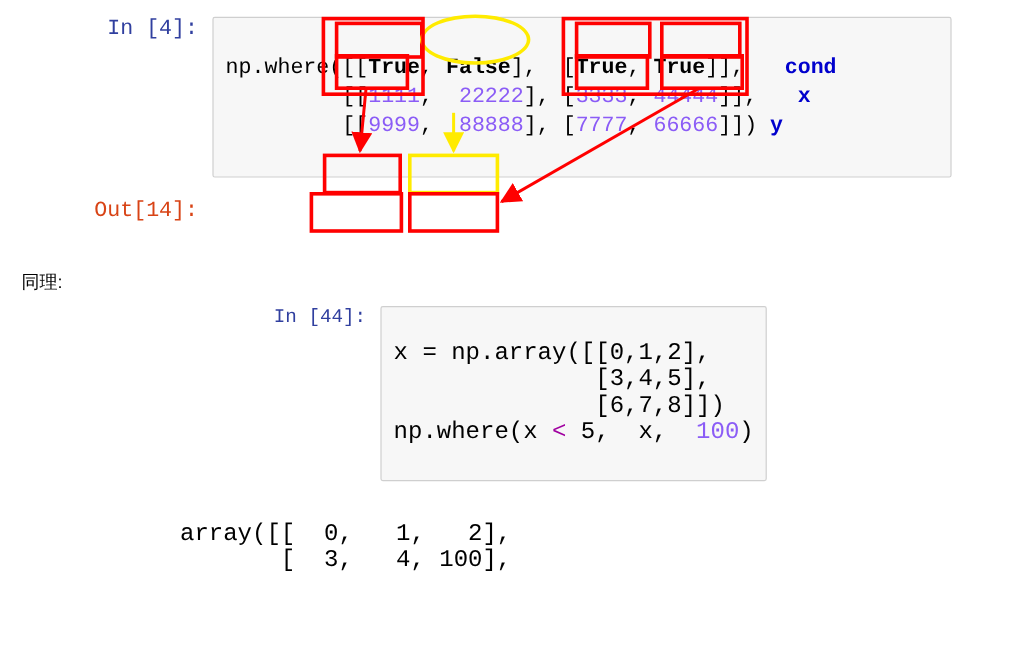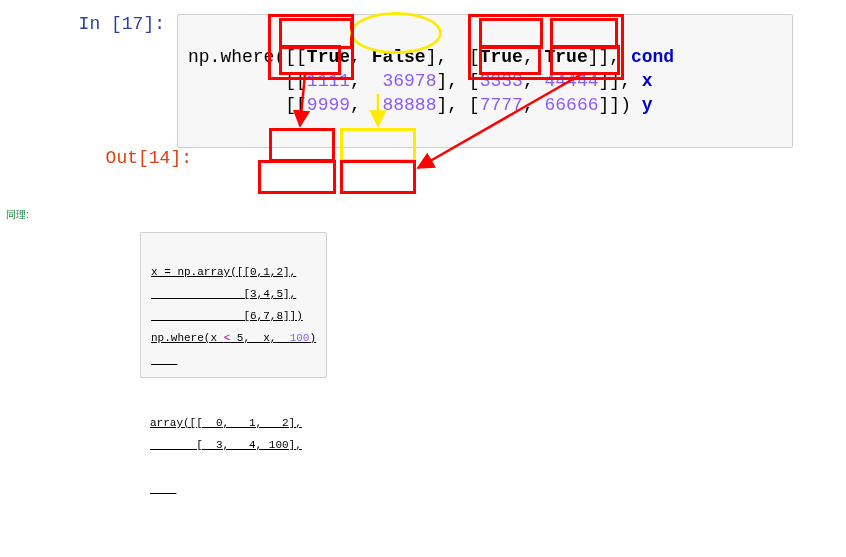--- a/index.html
+++ b/index.html
@@ -36,27 +36,27 @@
     position: relative;
   }
   .plainbox {
     white-space: pre;
     line-height: 24px;
     padding: 6px 10px;
   }
   .kw-bool { color: #000000; font-weight: bold; }
   .num    { color: #8b5cf6; }
   .fncall { color: #000000; }
-  .annot  { color: #0000cd; font-weight: bold; }
+  .annot  { color: #0000cd; font-weight: bold; padding-left: 23px; }
   .annot2 { color: #0000cd; font-weight: bold; }
   .cn-text {
     font-family: "Microsoft YaHei", sans-serif;
-    font-size: 10px;
-    color: #15803d;
-    margin: 18px 0 10px 6px;
+    font-size: 15px;
+    color: #000000;
+    margin: 18px 0 10px 18px;
   }
 
   
   .redbox {
     position: absolute;
     border: 3px solid #ff0000;
     pointer-events: none;
   }
   .yellow-ellipse {
     position: absolute;
@@ -72,39 +72,39 @@
 
   
   svg.arrows {
     position: absolute;
     left: 0; top: 0;
     pointer-events: none;
   }
 
   
   .small .prompt { font-size: 16px; }
-  .small .codebox, .small .plainbox { font-size: 11px; line-height: 22px; text-decoration: underline; }
+  .small .codebox, .small .plainbox { font-size: 20px; line-height: 22px; }
 
   .wrap { position: relative; }
 </style>
 </head>
 <body>
 
 <div class="wrap" style="padding-top:14px;">
 
   <div class="cell" style="position:relative;">
-    <div class="prompt prompt-in">In  [17]:</div>
+    <div class="prompt prompt-in">In  [4]:</div>
     <div class="codebox" id="code1" style="width:594px;">
 <span class="fncall">np.where([[</span><span class="kw-bool">True</span><span>, </span><span class="kw-bool">False</span><span>],  [</span><span class="kw-bool">True</span><span>, </span><span class="kw-bool">True</span><span>]],</span><span class="annot"> cond</span>
-<span>         [[</span><span class="num">1111</span><span>,  </span><span class="num">36978</span><span>], [</span><span class="num">3333</span><span>, </span><span class="num">44444</span><span>]],</span><span class="annot"> x</span>
+<span>         [[</span><span class="num">1111</span><span>,  </span><span class="num">22222</span><span>], [</span><span class="num">3333</span><span>, </span><span class="num">44444</span><span>]],</span><span class="annot"> x</span>
 <span>         [[</span><span class="num">9999</span><span>,  </span><span class="num">88888</span><span>], [</span><span class="num">7777</span><span>, </span><span class="num">66666</span><span>]])</span><span class="annot2"> y</span>
     </div>
   </div>
 
-  <div class="cell" style="padding-left:27px;">
+  <div class="cell" style="margin-top:18px;">
     <div class="prompt prompt-out">Out[14]:</div>
   </div>
 
   <div class="redbox" style="left:279px; top:18px; width:68px; height:25px;"></div>
   <div class="yellow-ellipse" style="left:350px; top:12px; width:86px; height:36px;"></div>
   <div class="redbox" style="left:479px; top:18px; width:58px; height:25px;"></div>
   <div class="redbox" style="left:550px; top:18px; width:62px; height:25px;"></div>
 
   <div class="redbox" style="left:468px; top:14px; width:150px; height:60px;"></div>
 
@@ -132,20 +132,21 @@
     <line x1="305" y1="74" x2="300" y2="126" stroke="#ff0000" stroke-width="2.5" marker-end="url(#arrRed)"></line>
 
     <line x1="378" y1="94" x2="378" y2="126" stroke="#ffeb00" stroke-width="2.5" marker-end="url(#arrYel)"></line>
 
     <line x1="582" y1="74" x2="418" y2="168" stroke="#ff0000" stroke-width="2.5" marker-end="url(#arrRed)"></line>
   </svg>
 
   <div class="cn-text" style="margin-top:40px;">同理:</div>
 
   <div class="cell small" style="margin-top:8px; margin-left:140px;">
+    <div class="prompt prompt-in">In  [44]:</div>
     <div class="codebox">
 <span>x = np.array([[0,1,2],</span>
 <span>              [3,4,5],</span>
 <span>              [6,7,8]])</span>
 <span>np.where(x </span><span style="color:#a000a0">&lt;</span><span> 5,  x,  </span><span class="num">100</span><span>)</span>
     </div>
   </div>
 
   <div class="cell small" style="margin-top:6px; margin-left:140px;">
     <div class="plainbox">

